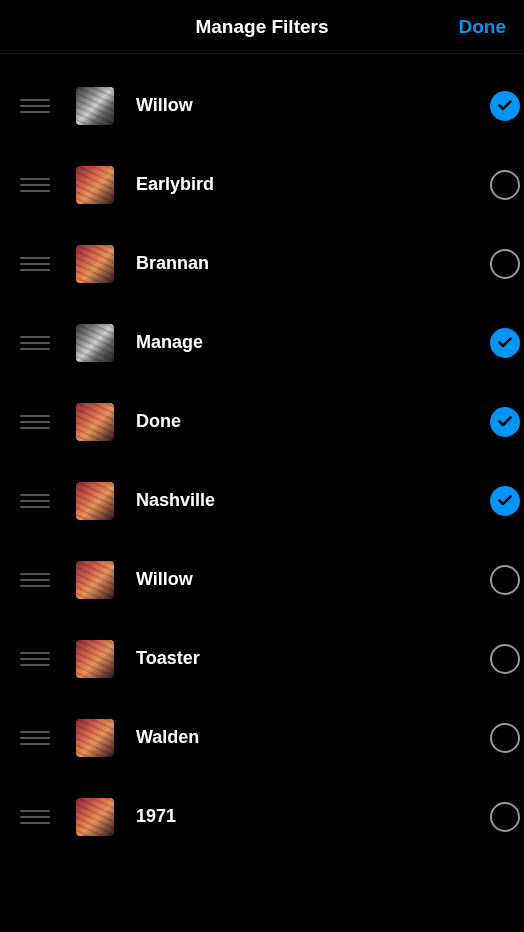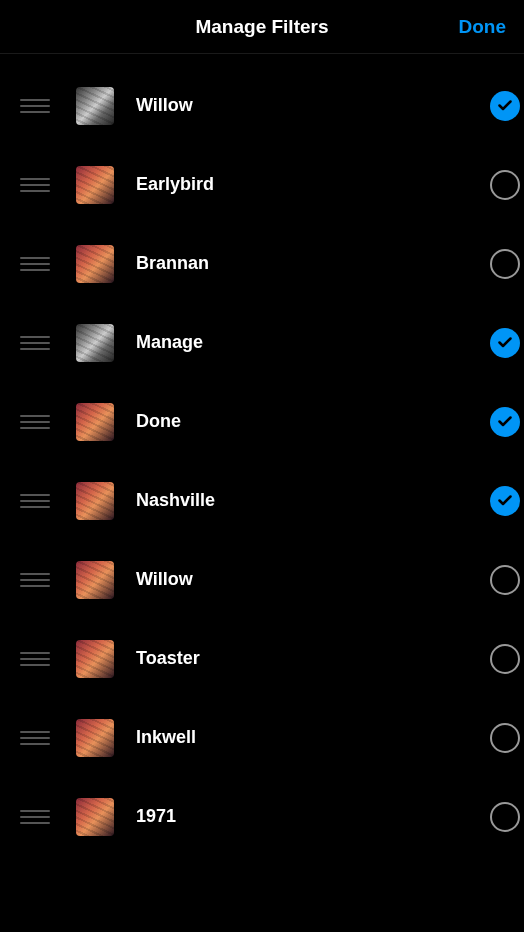--- a/index.html
+++ b/index.html
@@ -219,21 +219,21 @@
       <span class="filter-name">Toaster</span>
       <div class="toggle unchecked"></div>
     </div>
     <div class="filter-row">
       <div class="drag-handle">
         <div class="drag-line"></div>
         <div class="drag-line"></div>
         <div class="drag-line"></div>
       </div>
       <div class="thumb"></div>
-      <span class="filter-name">Inkwell</span>
+      <span class="filter-name">Walden</span>
       <div class="toggle unchecked"></div>
     </div>
     <div class="filter-row">
       <div class="drag-handle">
         <div class="drag-line"></div>
         <div class="drag-line"></div>
         <div class="drag-line"></div>
       </div>
       <div class="thumb"></div>
       <span class="filter-name">1971</span>

